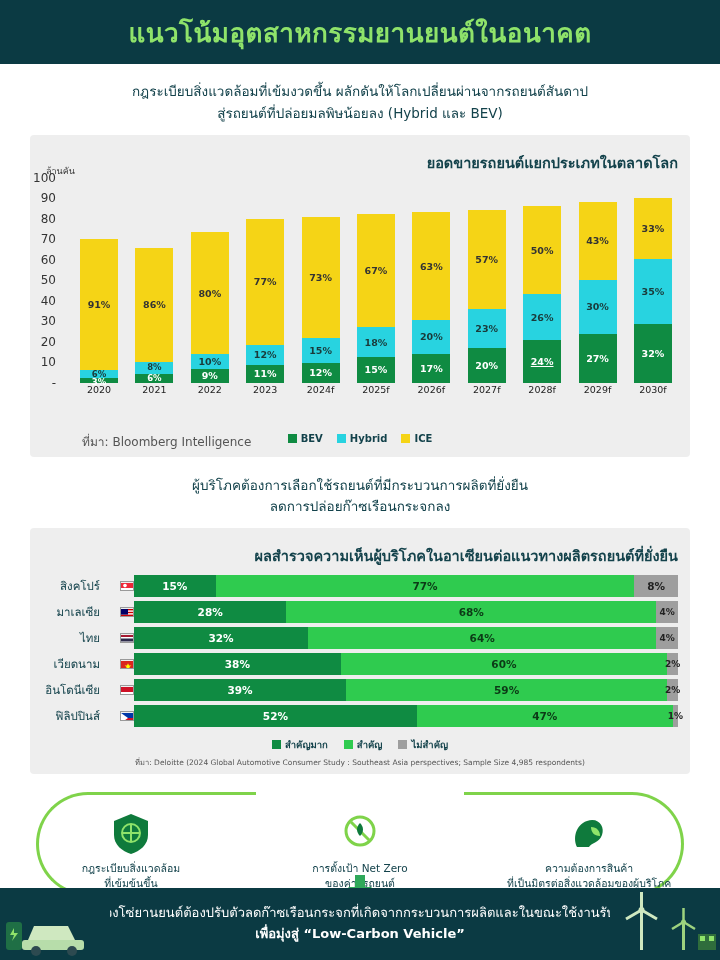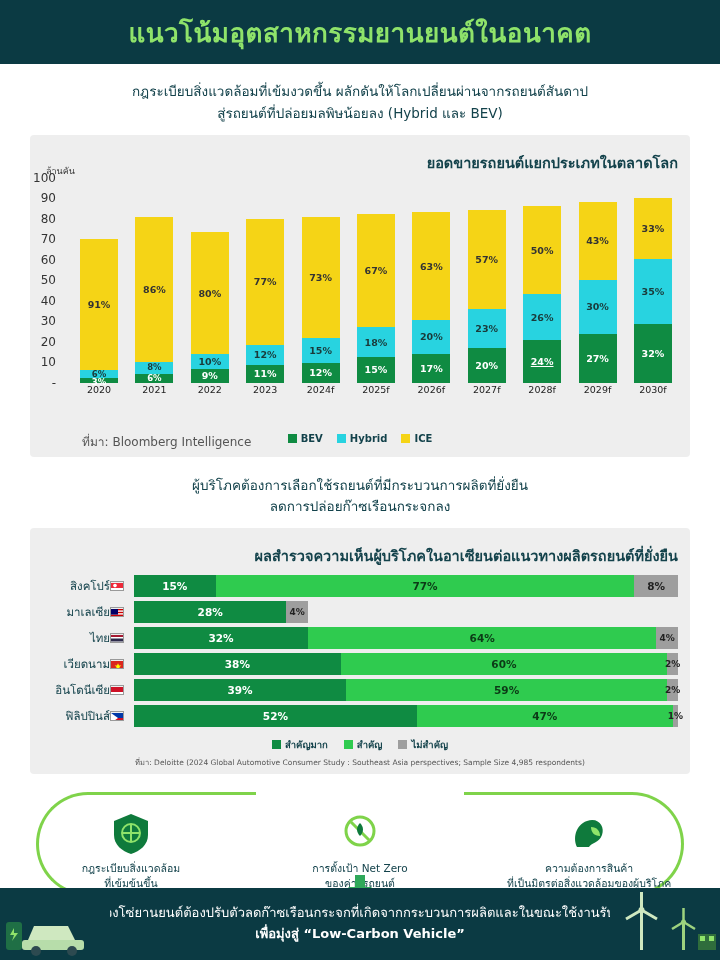--- a/index.html
+++ b/index.html
@@ -113,23 +113,23 @@
     color:#13424b;
     font-size:13.5px;
     line-height:1.6;
     padding:18px 40px 10px 40px;
   }
   .survey-row {
     display:flex; align-items:center;
     margin:4px 0;
   }
   .country {
-    width:92px; text-align:right; padding-right:10px;
+    width:92px; text-align:right; padding-right:0;
     font-size:11.5px; color:#13424b;
-    display:flex; align-items:center; justify-content:flex-end; gap:0;
+    display:flex; align-items:center; justify-content:flex-end; gap:20px;
   }
   .flag { width:14px; height:10px; display:inline-block; border:0.5px solid #999; position:relative; overflow:hidden; flex:none; }
   .bar-track { flex:1; display:flex; height:22px; }
   .b1 { background:#0f8b42; color:#fff; }
   .b2 { background:#2fcb4f; color:#0c3a16; }
   .b3 { background:#9e9e9e; color:#222; }
   .bar-track > div {
     display:flex; align-items:center; justify-content:center;
     font-size:10.5px; font-weight:bold;
   }
@@ -217,21 +217,21 @@
             <span>91%</span>
           </div>
           <div class="seg hyb" style="height: 8.61px;">
             <span class="lbl-out" style="top: -1px; font-size: 8.5px;">6%</span>
           </div>
           <div class="seg bev" style="height: 4.305px;">
             <span class="lbl-out" style="top: -1px; font-size: 8.5px;">3%</span>
           </div>
         </div>
         <div class="bar-col">
-          <div class="seg ice" style="height: 145px;">
+          <div class="seg ice" style="height: 114px;">
             <span>86%</span>
           </div>
           <div class="seg hyb" style="height: 11.972px;">
             <span class="lbl-out" style="top: 0px; font-size: 8.5px;">8%</span>
           </div>
           <div class="seg bev" style="height: 8.979px;">
             <span class="lbl-out" style="top: -1px; font-size: 8.5px;">6%</span>
           </div>
         </div>
         <div class="bar-col">
@@ -395,20 +395,21 @@
               <rect width="14" height="10" fill="#fff"></rect>
               <rect width="14" height="1.4" y="0" fill="#cc0001"></rect>
               <rect width="14" height="1.4" y="2.8" fill="#cc0001"></rect>
               <rect width="14" height="1.4" y="5.6" fill="#cc0001"></rect>
               <rect width="14" height="1.4" y="8.4" fill="#cc0001"></rect>
               <rect width="7" height="5.6" fill="#010066"></rect>
             </svg></span>
         </div>
         <div class="bar-track">
           <div class="b1" style="width: 28%;">28%</div>
+          <div class="b2" style="width: 68%;">68%</div>
           <div class="b3" style="width: 4%; font-size: 9px;">4%</div>
         </div>
       </div>
       <div class="survey-row">
         <div class="country">
           <span>ไทย</span>
           <span class="flag"><svg width="14" height="10">
               <rect width="14" height="10" fill="#fff"></rect>
               <rect width="14" height="2" fill="#a51931"></rect>
               <rect width="14" height="2" y="8" fill="#a51931"></rect>

